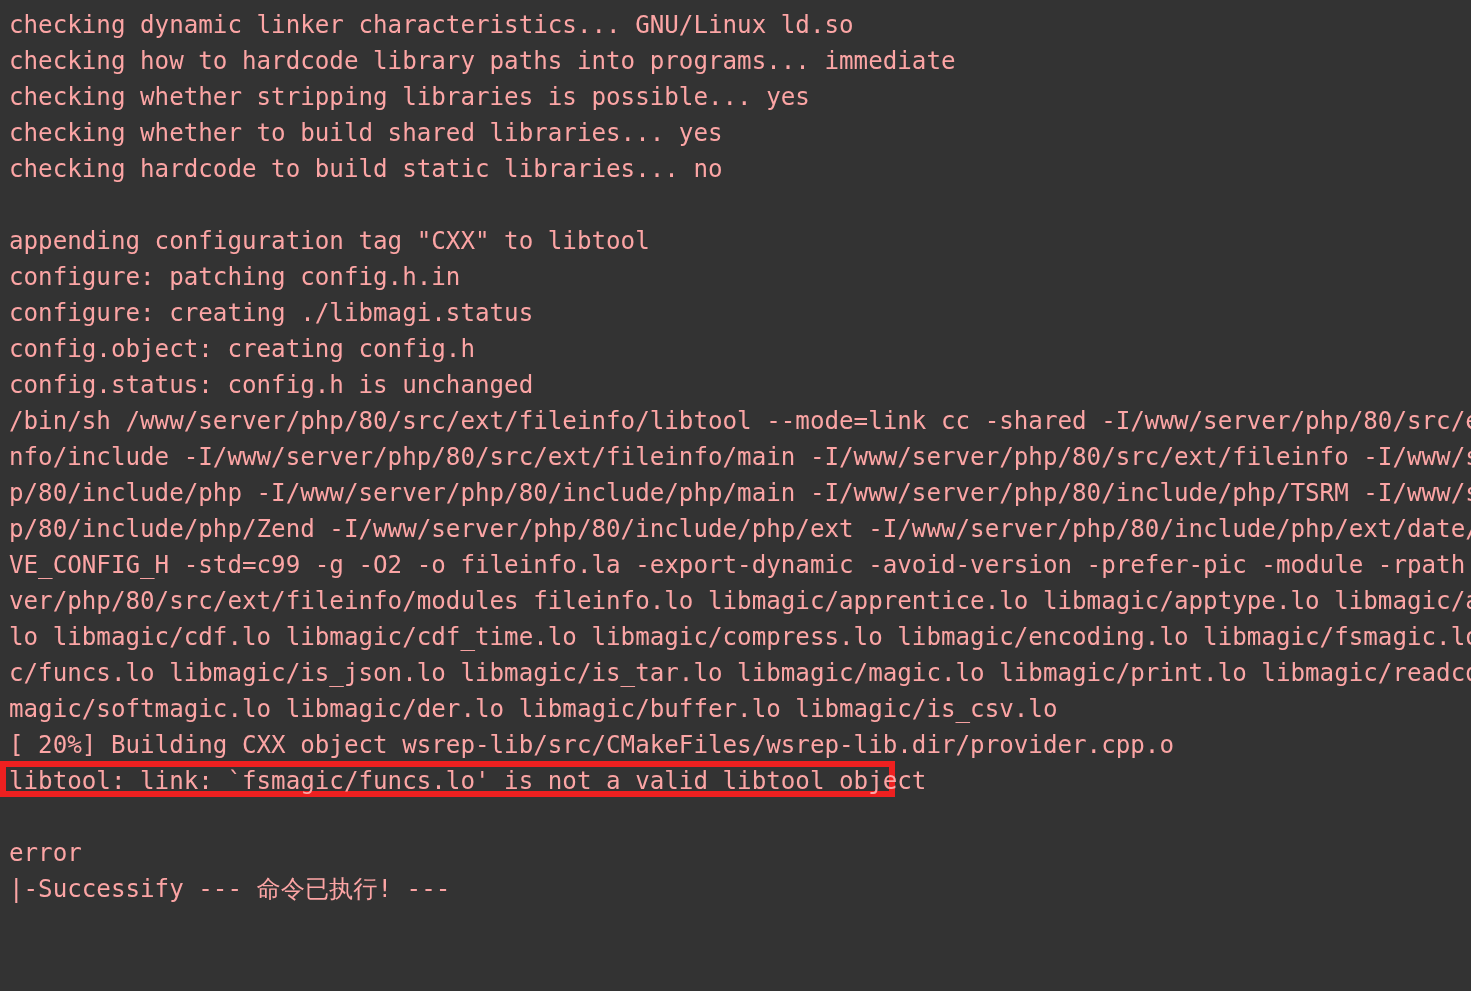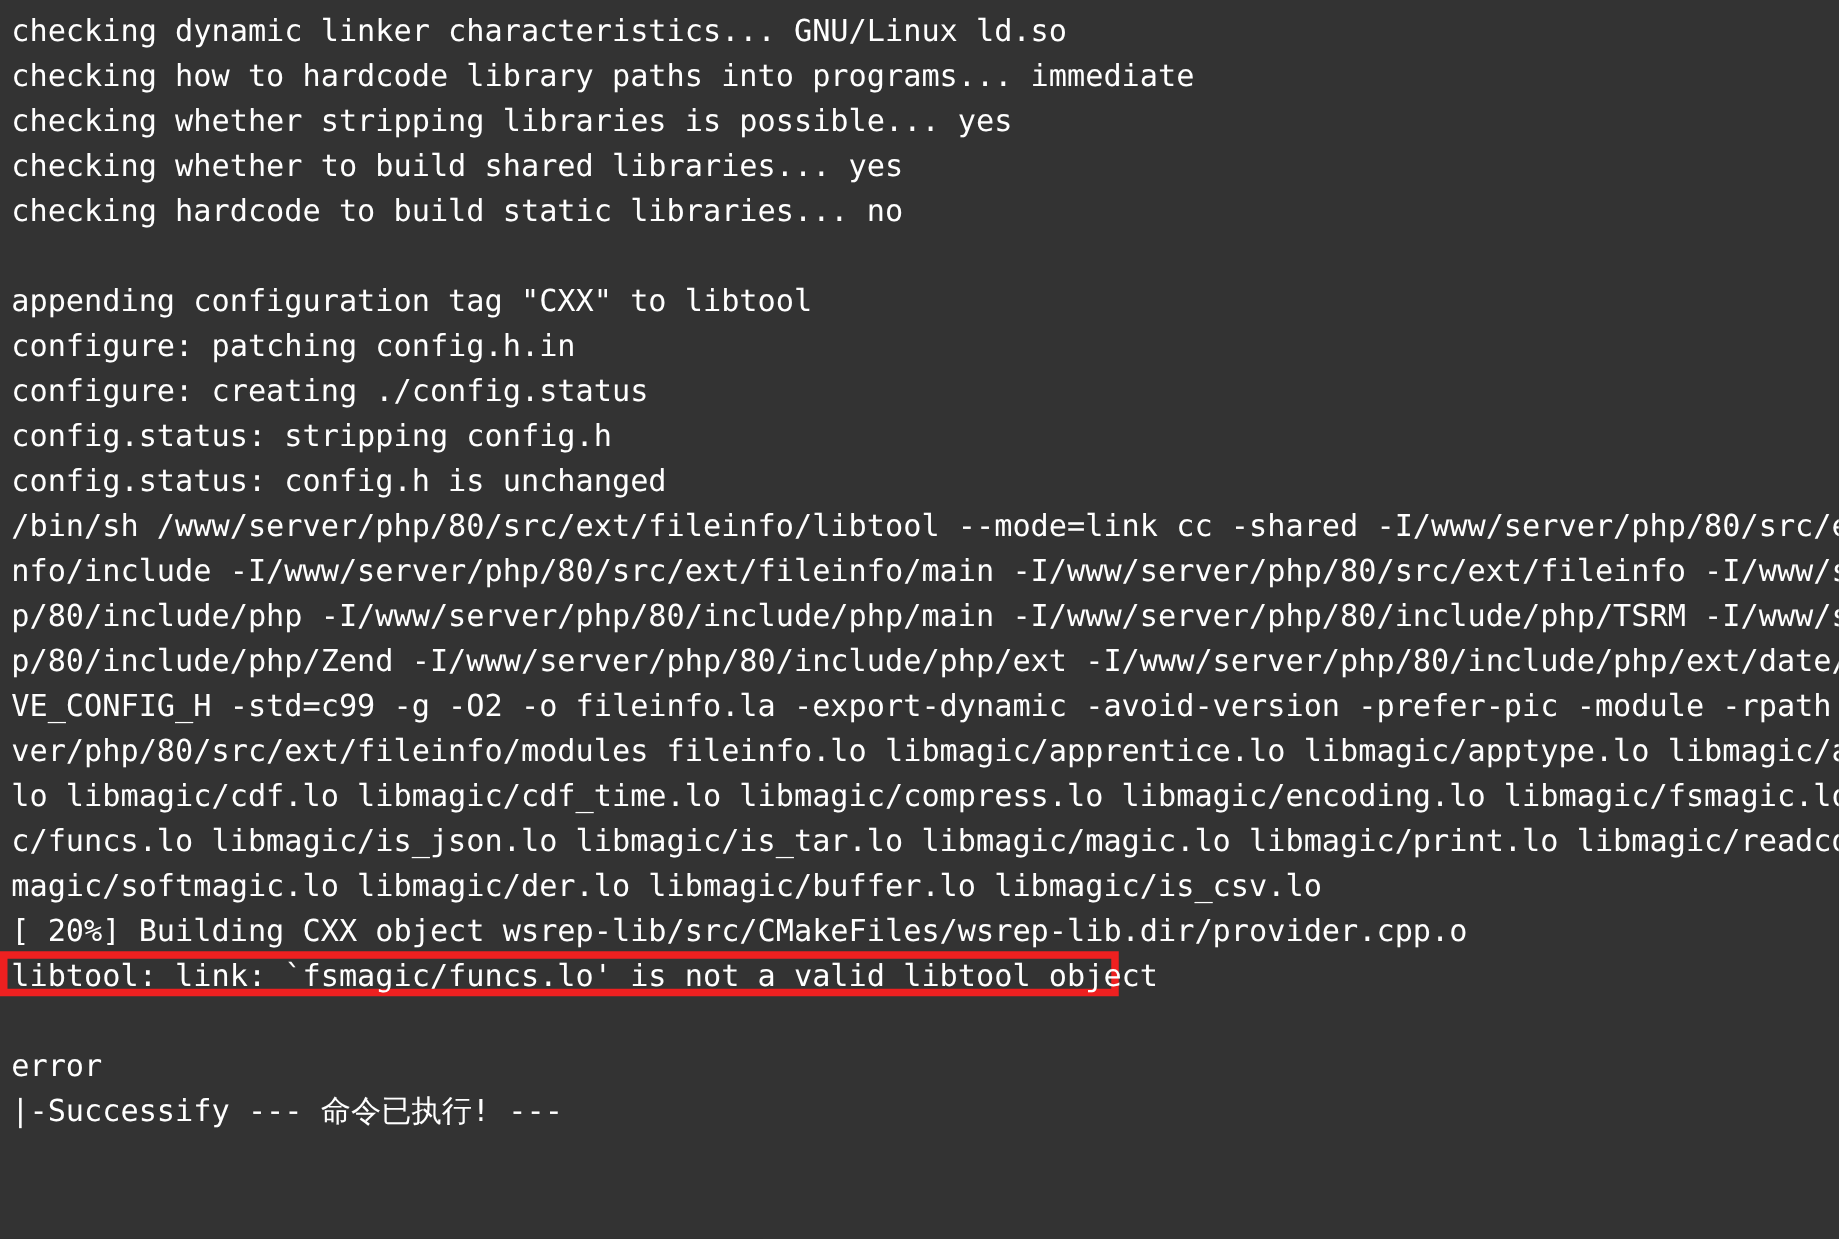--- a/index.html
+++ b/index.html
@@ -21,21 +21,21 @@
     background: #333333;
     box-sizing: border-box;
     padding: 7px 0 0 9px;
   }
   .line {
     display: block;
     height: 36px;
     line-height: 36px;
     font-size: 24.2px;
     letter-spacing: 0px;
-    color: #ffffff;
+    color: #fca5a5;
     white-space: pre;
     font-family: "DejaVu Sans Mono", "Liberation Mono", monospace;
     -webkit-font-smoothing: antialiased;
   }
   .line.blank {
     color: transparent;
   }
   
   .highlight-wrap {
     position: relative;
@@ -65,22 +65,22 @@
 
   <div>
     <span class="line">checking dynamic linker characteristics... GNU/Linux ld.so</span>
     <span class="line">checking how to hardcode library paths into programs... immediate</span>
     <span class="line">checking whether stripping libraries is possible... yes</span>
     <span class="line">checking whether to build shared libraries... yes</span>
     <span class="line">checking hardcode to build static libraries... no</span>
     <span class="line blank"></span>
     <span class="line">appending configuration tag "CXX" to libtool</span>
     <span class="line">configure: patching config.h.in</span>
-    <span class="line">configure: creating ./config.status</span>
-    <span class="line">config.status: stripping config.h</span>
+    <span class="line">configure: creating ./libmagi.status</span>
+    <span class="line">config.object: creating config.h</span>
     <span class="line">config.status: config.h is unchanged</span>
     <span class="line">/bin/sh /www/server/php/80/src/ext/fileinfo/libtool --mode=link cc -shared -I/www/server/php/80/src/ext/filei</span>
     <span class="line">nfo/include -I/www/server/php/80/src/ext/fileinfo/main -I/www/server/php/80/src/ext/fileinfo -I/www/server/ph</span>
     <span class="line">p/80/include/php -I/www/server/php/80/include/php/main -I/www/server/php/80/include/php/TSRM -I/www/server/ph</span>
     <span class="line">p/80/include/php/Zend -I/www/server/php/80/include/php/ext -I/www/server/php/80/include/php/ext/date/lib -DHA</span>
     <span class="line">VE_CONFIG_H -std=c99 -g -O2 -o fileinfo.la -export-dynamic -avoid-version -prefer-pic -module -rpath /www/ser</span>
     <span class="line">ver/php/80/src/ext/fileinfo/modules fileinfo.lo libmagic/apprentice.lo libmagic/apptype.lo libmagic/ascmagic.</span>
     <span class="line">lo libmagic/cdf.lo libmagic/cdf_time.lo libmagic/compress.lo libmagic/encoding.lo libmagic/fsmagic.lo libmagi</span>
     <span class="line">c/funcs.lo libmagic/is_json.lo libmagic/is_tar.lo libmagic/magic.lo libmagic/print.lo libmagic/readcdf.lo lib</span>
     <span class="line">magic/softmagic.lo libmagic/der.lo libmagic/buffer.lo libmagic/is_csv.lo</span>

